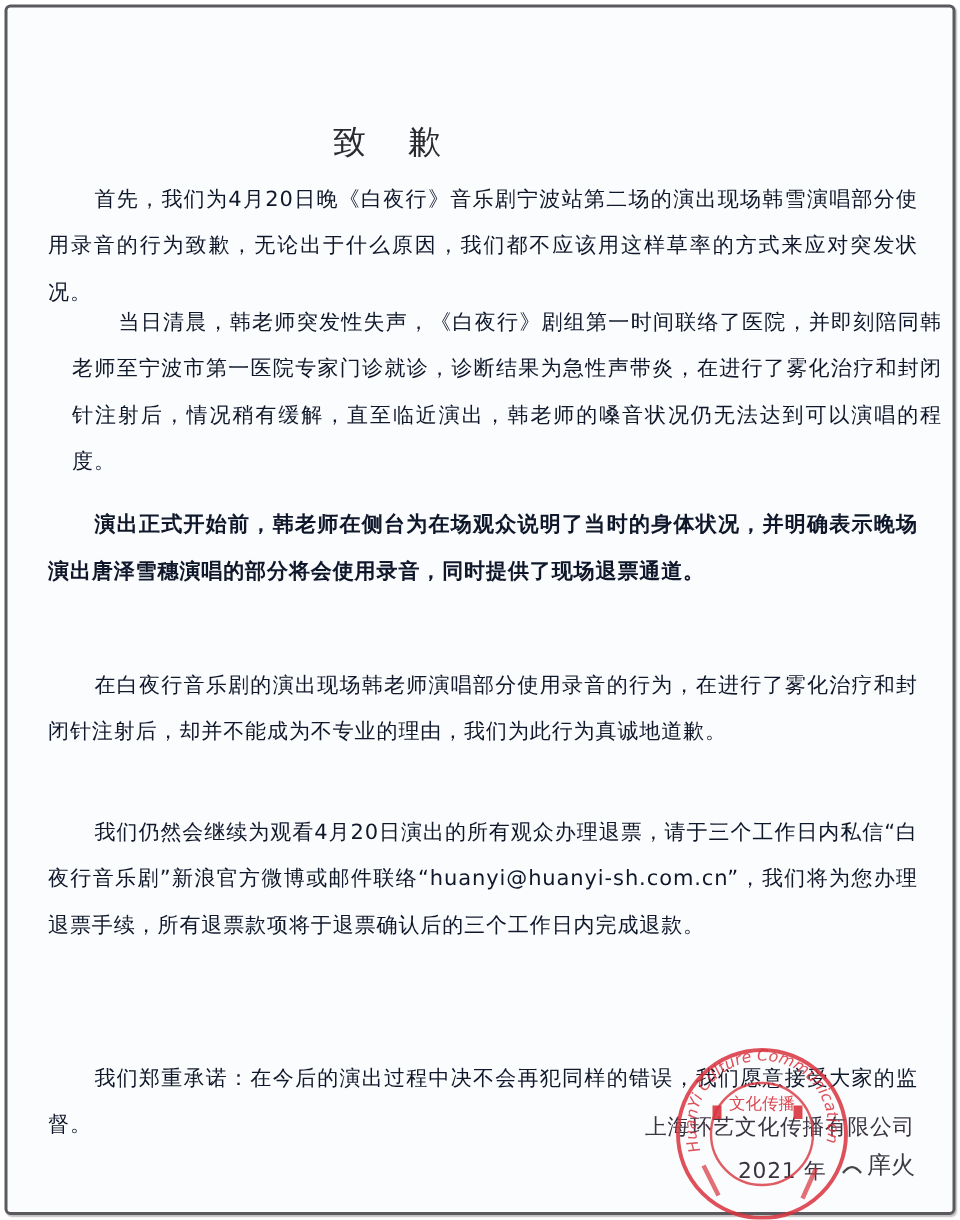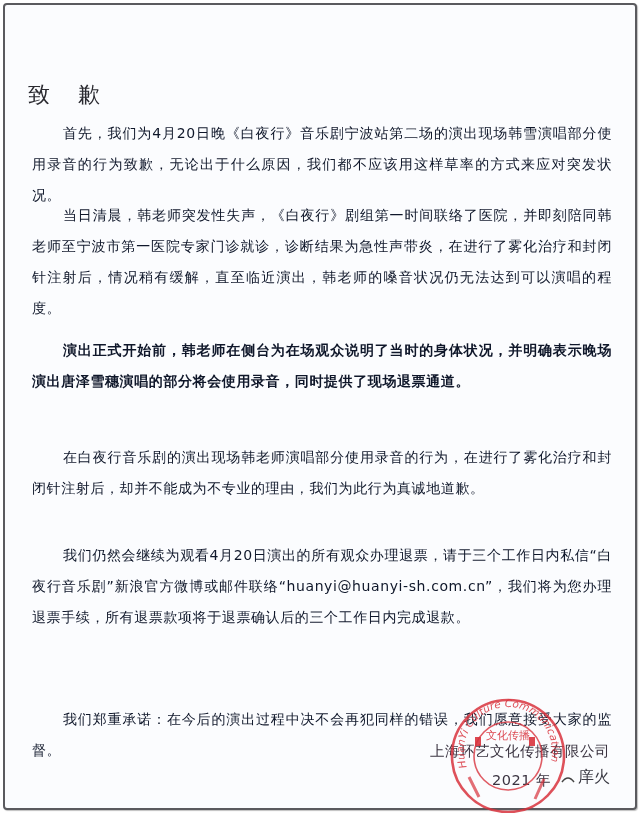--- a/index.html
+++ b/index.html
@@ -6,21 +6,21 @@
   body {
     width: 640px; height: 813px; background: #ffffff; position: relative; overflow: hidden;
     font-family: "DejaVu Serif", "Liberation Serif", serif;
   }
   .frame {
     position: absolute; left: 3px; top: 3px; width: 630px; height: 803px;
     border: 2px solid #5a5a5e; border-radius: 4px; background: #fbfcfe;
     box-shadow: 1px 1px 1px rgba(0,0,0,0.25);
   }
   .title {
-    position: absolute; top: 80px; left: 0; width: 516px; text-align: left;
+    position: absolute; top: 80px; left: 0; width: 516px; text-align: center;
     font-size: 22px; color: #2a2a30; letter-spacing: 28px; text-indent: 28px;
     font-family: "DejaVu Serif", serif;
   }
   .para {
     position: absolute; left: 32px; width: 580px; font-size: 14px; line-height: 31px;
     color: #0f172a; text-indent: 31px; text-align: justify; letter-spacing: 0.6px;
     font-family: "DejaVu Sans", sans-serif;
   }
   .sig {
     position: absolute; font-size: 14.5px; color: #3a3340; font-family: "DejaVu Sans", sans-serif;
@@ -36,21 +36,21 @@
   .wm-icon { position: absolute; left: 560px; top: 772px; width: 16px; height: 14px; }
 </style>
 </head>
 <body>
 
 <div class="frame"></div>
 
 <div class="title">致歉</div>
 
 <div class="para" style="top:118px;">首先，我们为4月20日晚《白夜行》音乐剧宁波站第二场的演出现场韩雪演唱部分使用录音的行为致歉，无论出于什么原因，我们都不应该用这样草率的方式来应对突发状况。</div>
-<div class="para" style="top:200px;">当日清晨，韩老师突发性失声，《白夜行》剧组第一时间联络了医院，并即刻陪同韩老师至宁波市第一医院专家门诊就诊，诊断结果为急性声带炎，在进行了雾化治疗和封闭针注射后，情况稍有缓解，直至临近演出，韩老师的嗓音状况仍无法达到可以演唱的程度。</div>
+<div class="para" style="top:200px;margin-left:16px;">当日清晨，韩老师突发性失声，《白夜行》剧组第一时间联络了医院，并即刻陪同韩老师至宁波市第一医院专家门诊就诊，诊断结果为急性声带炎，在进行了雾化治疗和封闭针注射后，情况稍有缓解，直至临近演出，韩老师的嗓音状况仍无法达到可以演唱的程度。</div>
 <div class="para" style="top:335px;font-weight:bold;">演出正式开始前，韩老师在侧台为在场观众说明了当时的身体状况，并明确表示晚场演出唐泽雪穗演唱的部分将会使用录音，同时提供了现场退票通道。</div>
 <div class="para" style="top:442px;">在白夜行音乐剧的演出现场韩老师演唱部分使用录音的行为，在进行了雾化治疗和封闭针注射后，却并不能成为不专业的理由，我们为此行为真诚地道歉。</div>
 <div class="para" style="top:540px;">我们仍然会继续为观看4月20日演出的所有观众办理退票，请于三个工作日内私信“白夜行音乐剧”新浪官方微博或邮件联络“huanyi@huanyi-sh.com.cn”，我们将为您办理退票手续，所有退票款项将于退票确认后的三个工作日内完成退款。</div>
 <div class="para" style="top:704px;">我们郑重承诺：在今后的演出过程中决不会再犯同样的错误，我们愿意接受大家的监督。</div>
 
 <div class="sig" style="left:430px; top:742px;">上海环艺文化传播有限公司</div>
 <div class="sig" style="left:492px; top:771px;">2021 年</div>
 
 <svg class="stamp" viewBox="0 0 118 118">
   <defs>

